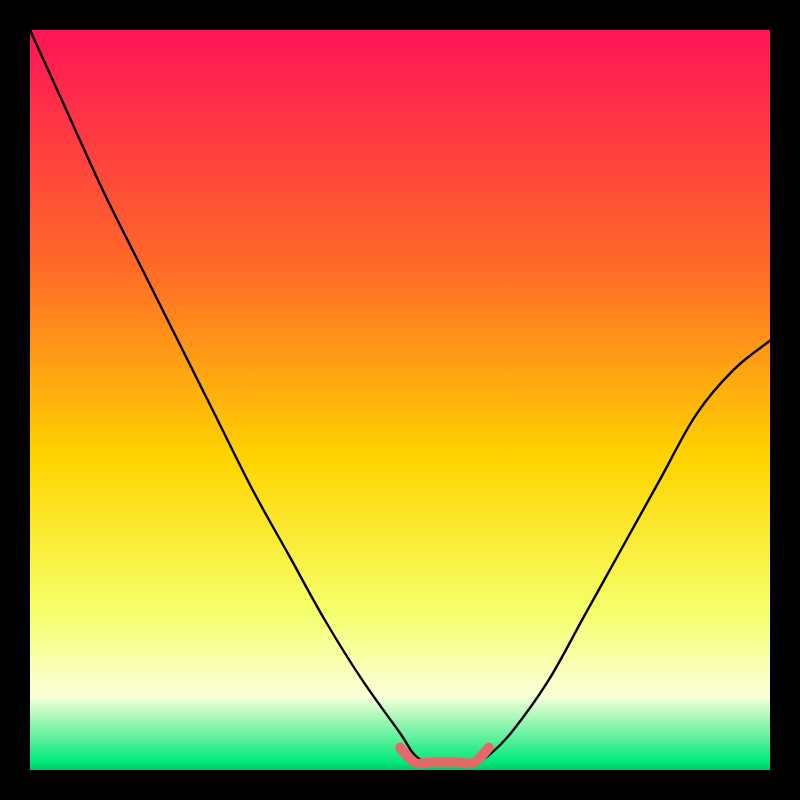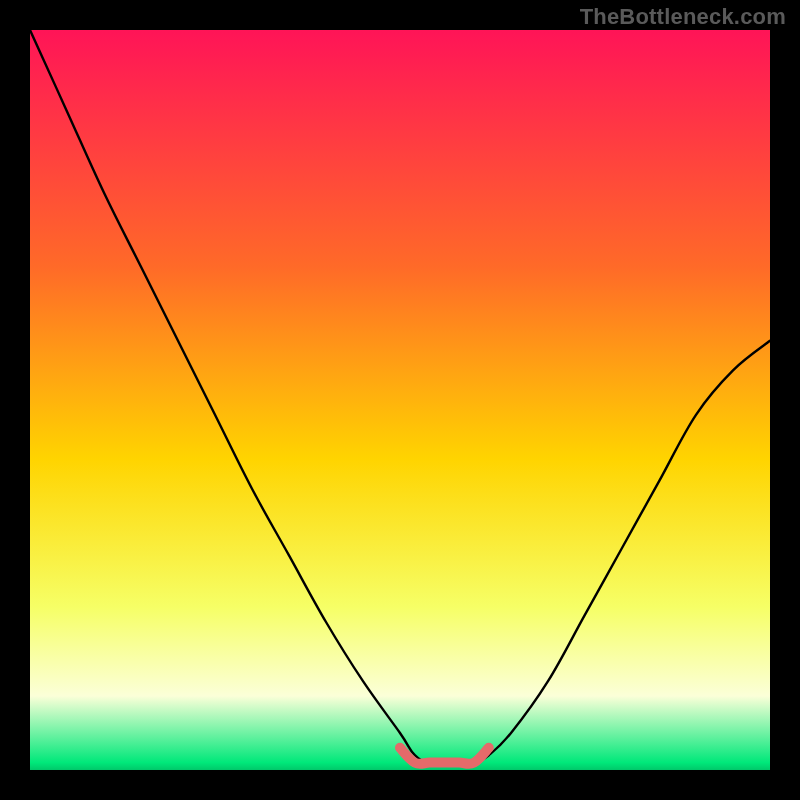--- a/index.html
+++ b/index.html
@@ -48,21 +48,20 @@
     width: 100%;
     height: 100%;
     z-index: 2;
   }
 </style>
 </head>
 <body>
 
 <div class="frame">
 
-  <div class="watermark">TheBottleneck.com</div>
 
   <div class="plot">
 
     <svg class="gradient" viewBox="0 0 740 740" preserveAspectRatio="none">
       <defs>
         <linearGradient id="bg" x1="0" y1="0" x2="0" y2="1">
           <stop id="g0" offset="0%" stop-color="#ff1457"></stop>
           <stop id="g1" offset="32%" stop-color="#ff6a28"></stop>
           <stop id="g2" offset="58%" stop-color="#ffd400"></stop>
           <stop id="g3" offset="78%" stop-color="#f6ff66"></stop>

